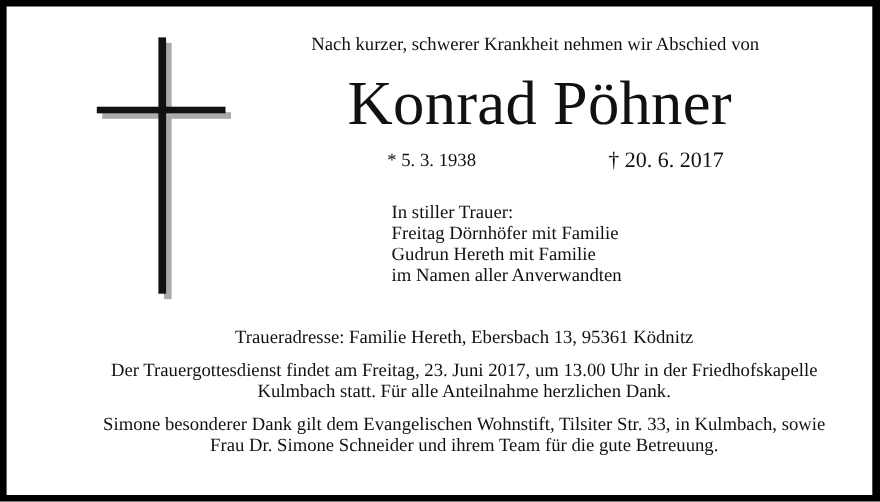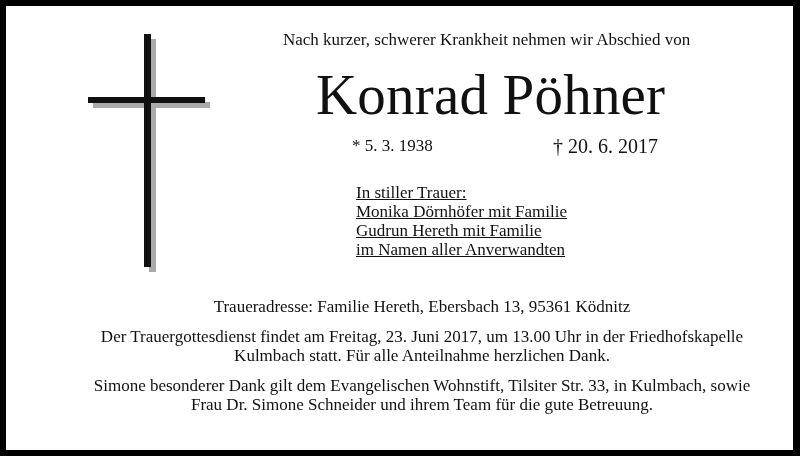--- a/index.html
+++ b/index.html
@@ -83,21 +83,21 @@
       white-space: nowrap;
     }
     .mourners {
       position: absolute;
       left: 356px;
       top: 183px;
       font-size: 17px;
       line-height: 19px;
       white-space: nowrap;
     }
-    .mourners div { margin: 0; text-decoration: underline; }
+    .mourners div { margin: 0; }
 
     .body-text {
       position: absolute;
       left: 57px;
       top: 297px;
       width: 730px;
       font-size: 17px;
       line-height: 19px;
       text-align: center;
     }
@@ -121,21 +121,21 @@
 
 <div class="intro">Nach kurzer, schwerer Krankheit nehmen wir Abschied von</div>
 
 <div class="name">Konrad Pöhner</div>
 
 <div class="birth">* 5. 3. 1938</div>
 <div class="death">† 20. 6. 2017</div>
 
 <div class="mourners">
   <div>In stiller Trauer:</div>
-  <div>Monika Dörnhöfer mit Familie</div>
+  <div>Freitag Dörnhöfer mit Familie</div>
   <div>Gudrun Hereth mit Familie</div>
   <div>im Namen aller Anverwandten</div>
 </div>
 
 <div class="body-text">
   <p>
     <span>Traueradresse: Familie Hereth, Ebersbach 13, 95361 Ködnitz</span>
   </p>
   <p>
     <span>Der Trauergottesdienst findet am Freitag, 23. Juni 2017, um 13.00 Uhr in der Friedhofskapelle</span>

